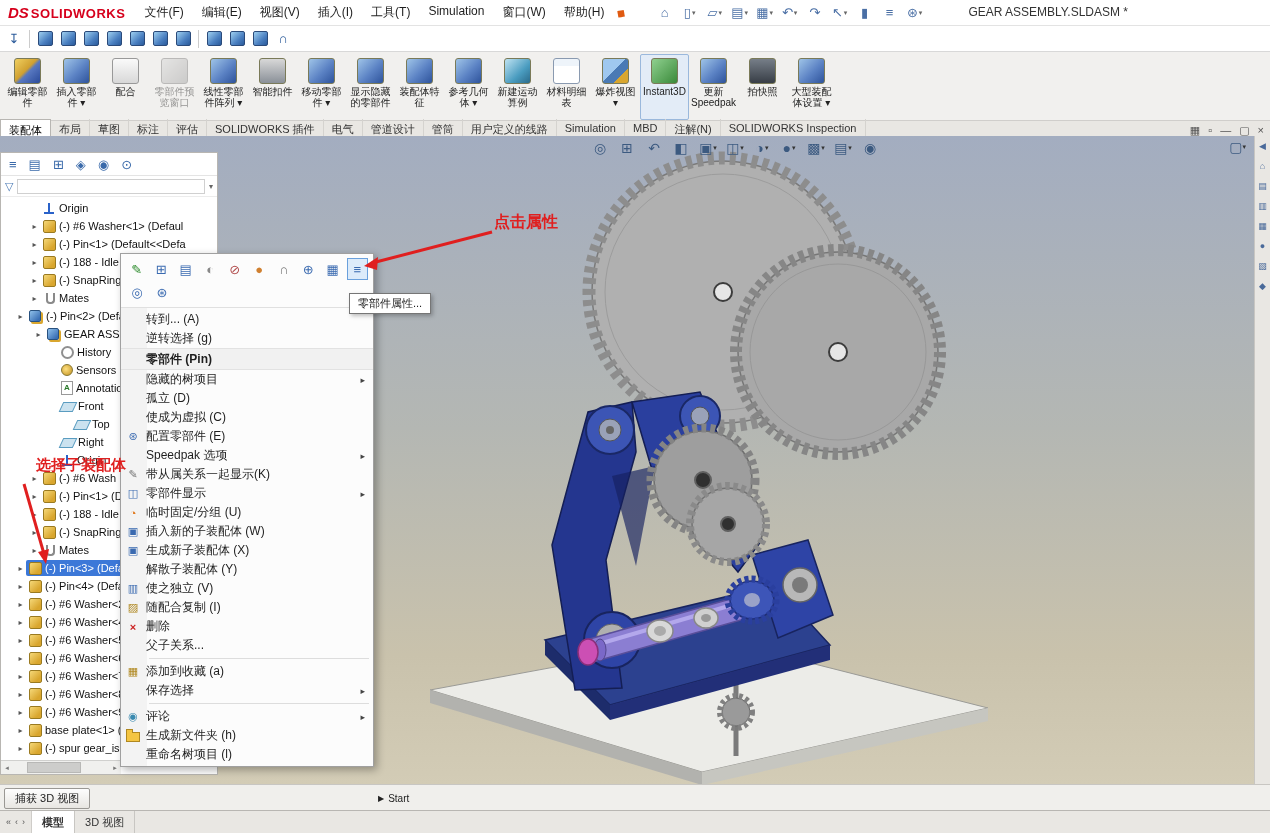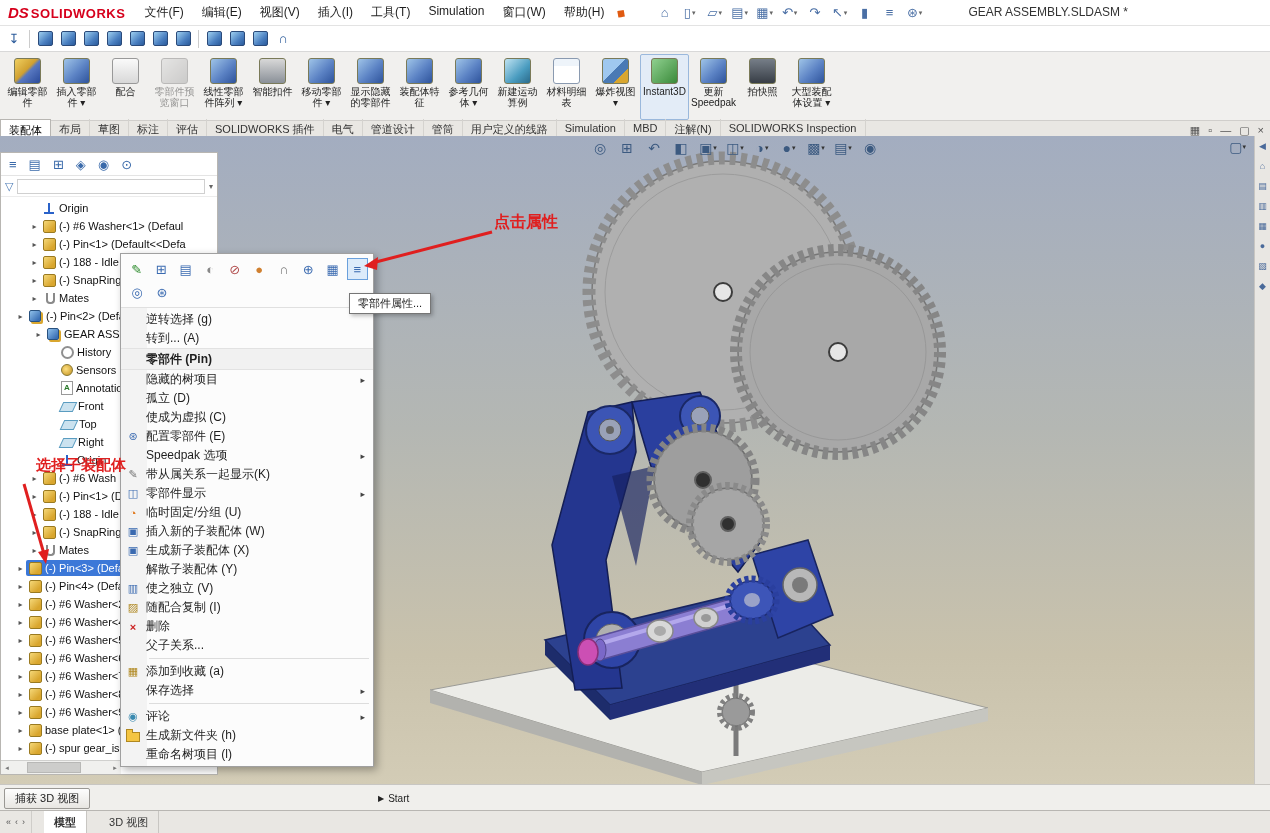--- a/index.html
+++ b/index.html
@@ -106,21 +106,21 @@
   .ann-click{left:494px;top:76px;font-size:16px;}
   .ann-select{left:36px;top:320px;font-size:15px;}
   .ann-svg{position:absolute;inset:0;z-index:40;pointer-events:none;}
   
   .motionbar{position:absolute;left:0;right:0;bottom:22px;height:26px;background:#f0efec;border-top:1px solid #c8c6c2;display:flex;align-items:center;}
   .capture-btn{margin-left:4px;border:1px solid #9a9894;background:linear-gradient(#fdfdfd,#e8e6e2);padding:2px 10px;font-size:11px;border-radius:2px;color:#222;}
   .start-label{position:absolute;left:378px;font-size:10px;color:#222;display:flex;align-items:center;gap:4px;}
   .start-label .flag{font-size:8px;}
   .bottombar{position:absolute;left:0;right:0;bottom:0;height:22px;background:#e9e7e3;border-top:1px solid #b8b6b2;display:flex;align-items:stretch;font-size:11px;}
   .bb-nav{display:flex;align-items:center;gap:4px;padding:0 6px;color:#555;font-size:9px;border-right:1px solid #cfcdc9;}
-  .bb-tab{padding:3px 10px;border-right:1px solid #c8c6c2;display:flex;align-items:center;color:#333;margin-left:12px;}
+  .bb-tab{padding:3px 10px;border-right:1px solid #c8c6c2;display:flex;align-items:center;color:#333;}
   .bb-tab.active{background:#fff;font-weight:bold;}
 </style>
 </head>
 <body>
 
 <div class="menubar">
   <div class="logo">
     <span class="logo-ds">DS</span>
     <span class="logo-text">SOLIDWORKS</span>
   </div>
@@ -535,21 +535,21 @@
             <span class="tlabel">Annotations</span>
           </span>
         </div>
         <div class="trow" style="padding-left: 46px;">
           <span class="arrow"></span>
           <span class="hl">
             <span class="ti ti-plane"></span>
             <span class="tlabel">Front</span>
           </span>
         </div>
-        <div class="trow" style="padding-left: 47px;">
+        <div class="trow" style="padding-left: 60px;">
           <span class="arrow"></span>
           <span class="hl">
             <span class="ti ti-plane"></span>
             <span class="tlabel">Top</span>
           </span>
         </div>
         <div class="trow" style="padding-left: 46px;">
           <span class="arrow"></span>
           <span class="hl">
             <span class="ti ti-plane"></span>
@@ -722,25 +722,25 @@
             <span style="color: rgb(58, 106, 176);">◎</span>
           </span>
           <span class="cti">
             <span style="color: rgb(58, 106, 176);">⊛</span>
           </span>
         </div>
     </div>
     <div class="ctx-items">
         <div class="ci">
           <span class="mi"></span>
+          <span class="cl">转到... (A)</span>
+        </div>
+        <div class="ci">
+          <span class="mi"></span>
           <span class="cl">逆转选择 (g)</span>
-        </div>
-        <div class="ci">
-          <span class="mi"></span>
-          <span class="cl">转到... (A)</span>
         </div>
         <div class="ci header">
           <span class="mi"></span>
           <span class="cl">零部件 (Pin)</span>
         </div>
         <div class="ci">
           <span class="mi"></span>
           <span class="cl">隐藏的树项目</span>
           <span class="sub">▸</span>
         </div>

